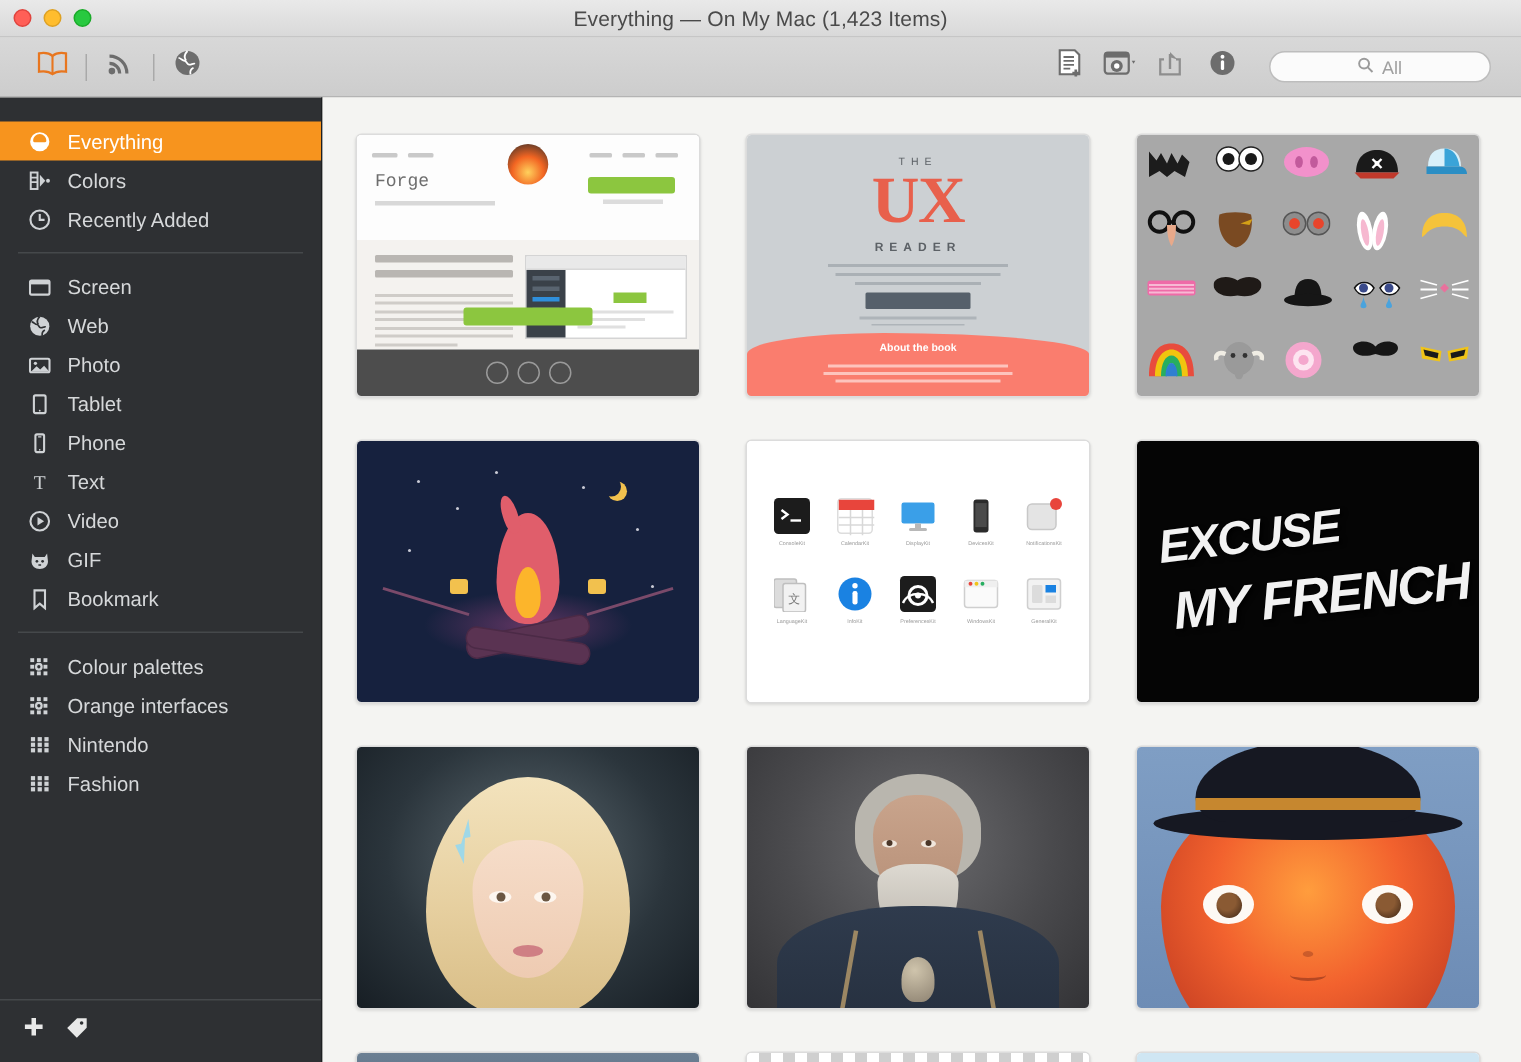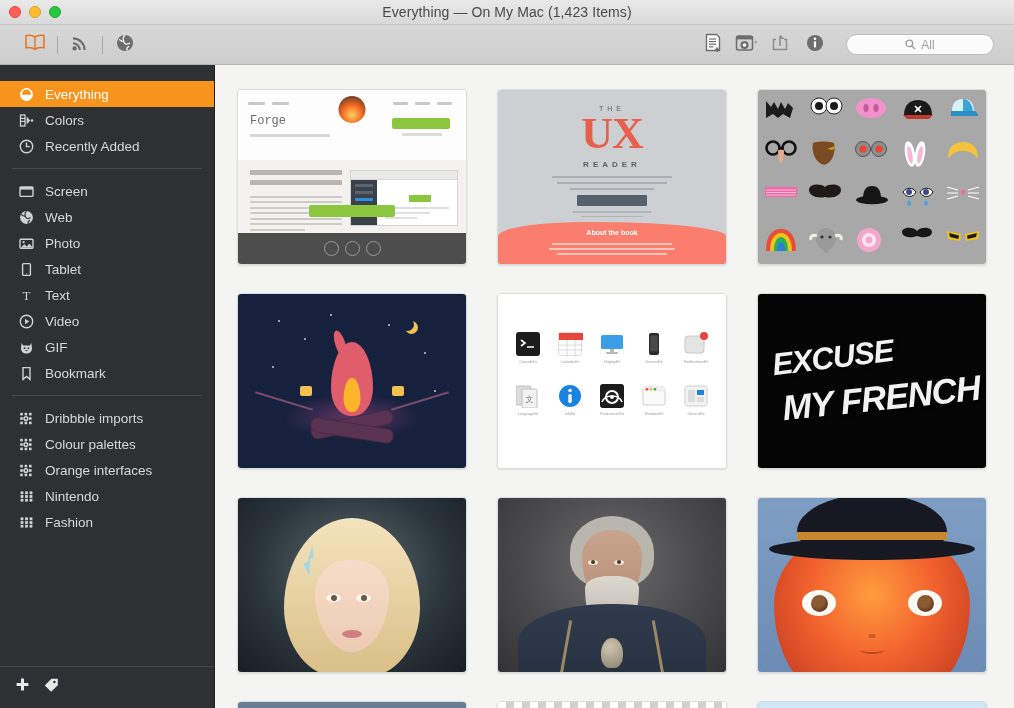--- a/index.html
+++ b/index.html
@@ -443,20 +443,30 @@
               <svg width="15" height="15" viewBox="0 0 15 15">
                 <rect x="3.6" y="1.6" width="7.8" height="11.8" rx="1" fill="none" stroke="#cfd2d5" stroke-width="1.4"></rect>
                 <circle cx="7.5" cy="11.8" r=".6" fill="#cfd2d5"></circle>
               </svg>
             </span>
             <span class="sb-label">Tablet</span>
           </div>
           <div class="sb-item">
             <span class="sb-icon">
               <svg width="15" height="15" viewBox="0 0 15 15">
+                <rect x="4.6" y="1.6" width="5.8" height="11.8" rx="1" fill="none" stroke="#cfd2d5" stroke-width="1.4"></rect>
+                <circle cx="7.5" cy="11.9" r=".55" fill="#cfd2d5"></circle>
+                <line x1="6.4" y1="3.2" x2="8.6" y2="3.2" stroke="#cfd2d5" stroke-width=".9"></line>
+              </svg>
+            </span>
+            <span class="sb-label">Phone</span>
+          </div>
+          <div class="sb-item">
+            <span class="sb-icon">
+              <svg width="15" height="15" viewBox="0 0 15 15">
                 <text x="7.5" y="12.2" font-family="Liberation Serif, serif" font-size="13" fill="#cfd2d5" text-anchor="middle">T</text>
               </svg>
             </span>
             <span class="sb-label">Text</span>
           </div>
           <div class="sb-item">
             <span class="sb-icon">
               <svg width="15" height="15" viewBox="0 0 15 15">
                 <circle cx="7.5" cy="7.5" r="6.2" fill="none" stroke="#cfd2d5" stroke-width="1.4"></circle>
                 <path d="M6 4.7l4.4 2.8L6 10.3z" fill="#cfd2d5"></path>
@@ -481,39 +491,20 @@
                 <path d="M4 1.6h7v11.8l-3.5-3-3.5 3z" fill="none" stroke="#cfd2d5" stroke-width="1.4"></path>
               </svg>
             </span>
             <span class="sb-label">Bookmark</span>
           </div>
         </div>
 
         <div class="sb-divider"></div>
 
         <div class="sb-group">
-          <div class="sb-item">
-            <span class="sb-icon">
-              <svg width="15" height="15" viewBox="0 0 15 15">
-                <g fill="#cfd2d5">
-                  <rect x="1.2" y="1.8" width="2.6" height="2.6"></rect>
-                    <rect x="5.6" y="1.8" width="2.6" height="2.6"></rect>
-                    <rect x="10" y="1.8" width="2.6" height="2.6"></rect>
-                  <rect x="1.2" y="6.2" width="2.6" height="2.6"></rect>
-                    <rect x="10" y="6.2" width="2.6" height="2.6"></rect>
-                  <rect x="1.2" y="10.6" width="2.6" height="2.6"></rect>
-                    <rect x="5.6" y="10.6" width="2.6" height="2.6"></rect>
-                    <rect x="10" y="10.6" width="2.6" height="2.6"></rect>
-                </g>
-                <circle cx="6.9" cy="7.5" r="2.6" fill="#cfd2d5"></circle>
-                <circle cx="6.9" cy="7.5" r="1.1" fill="#2e3033"></circle>
-              </svg>
-            </span>
-            <span class="sb-label">Dribbble imports</span>
-          </div>
           <div class="sb-item">
             <span class="sb-icon">
               <svg width="15" height="15" viewBox="0 0 15 15">
                 <g fill="#cfd2d5">
                   <rect x="1.2" y="1.8" width="2.6" height="2.6"></rect>
                     <rect x="5.6" y="1.8" width="2.6" height="2.6"></rect>
                     <rect x="10" y="1.8" width="2.6" height="2.6"></rect>
                   <rect x="1.2" y="6.2" width="2.6" height="2.6"></rect>
                     <rect x="10" y="6.2" width="2.6" height="2.6"></rect>
                   <rect x="1.2" y="10.6" width="2.6" height="2.6"></rect>

